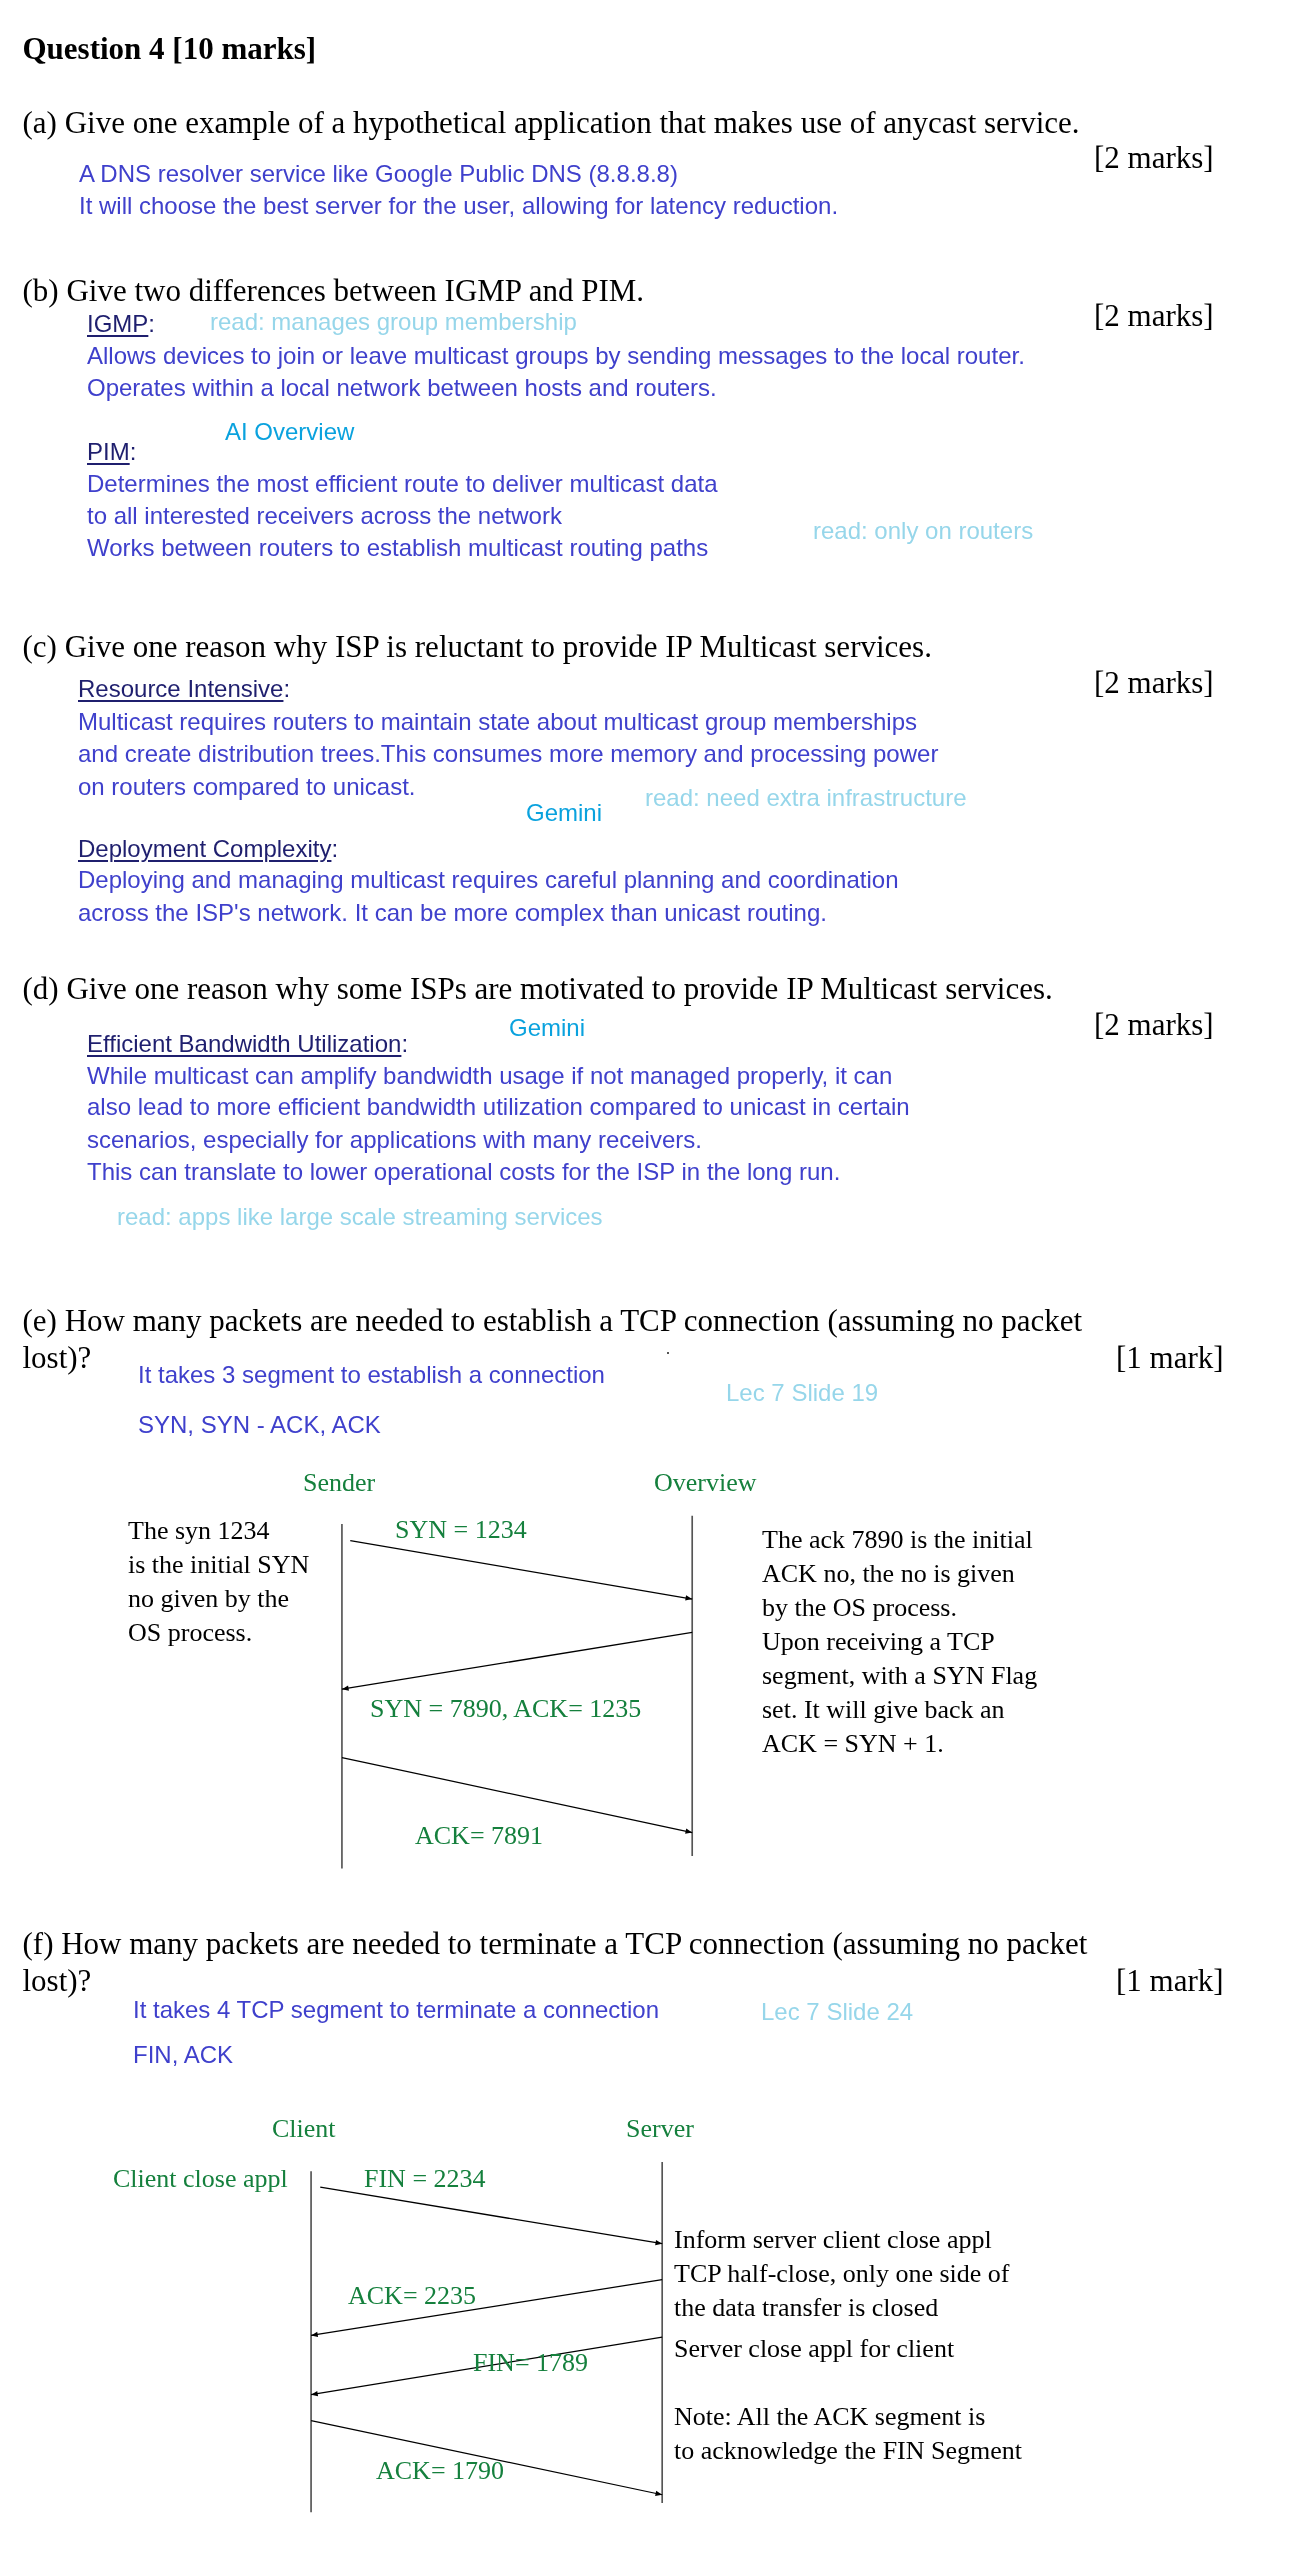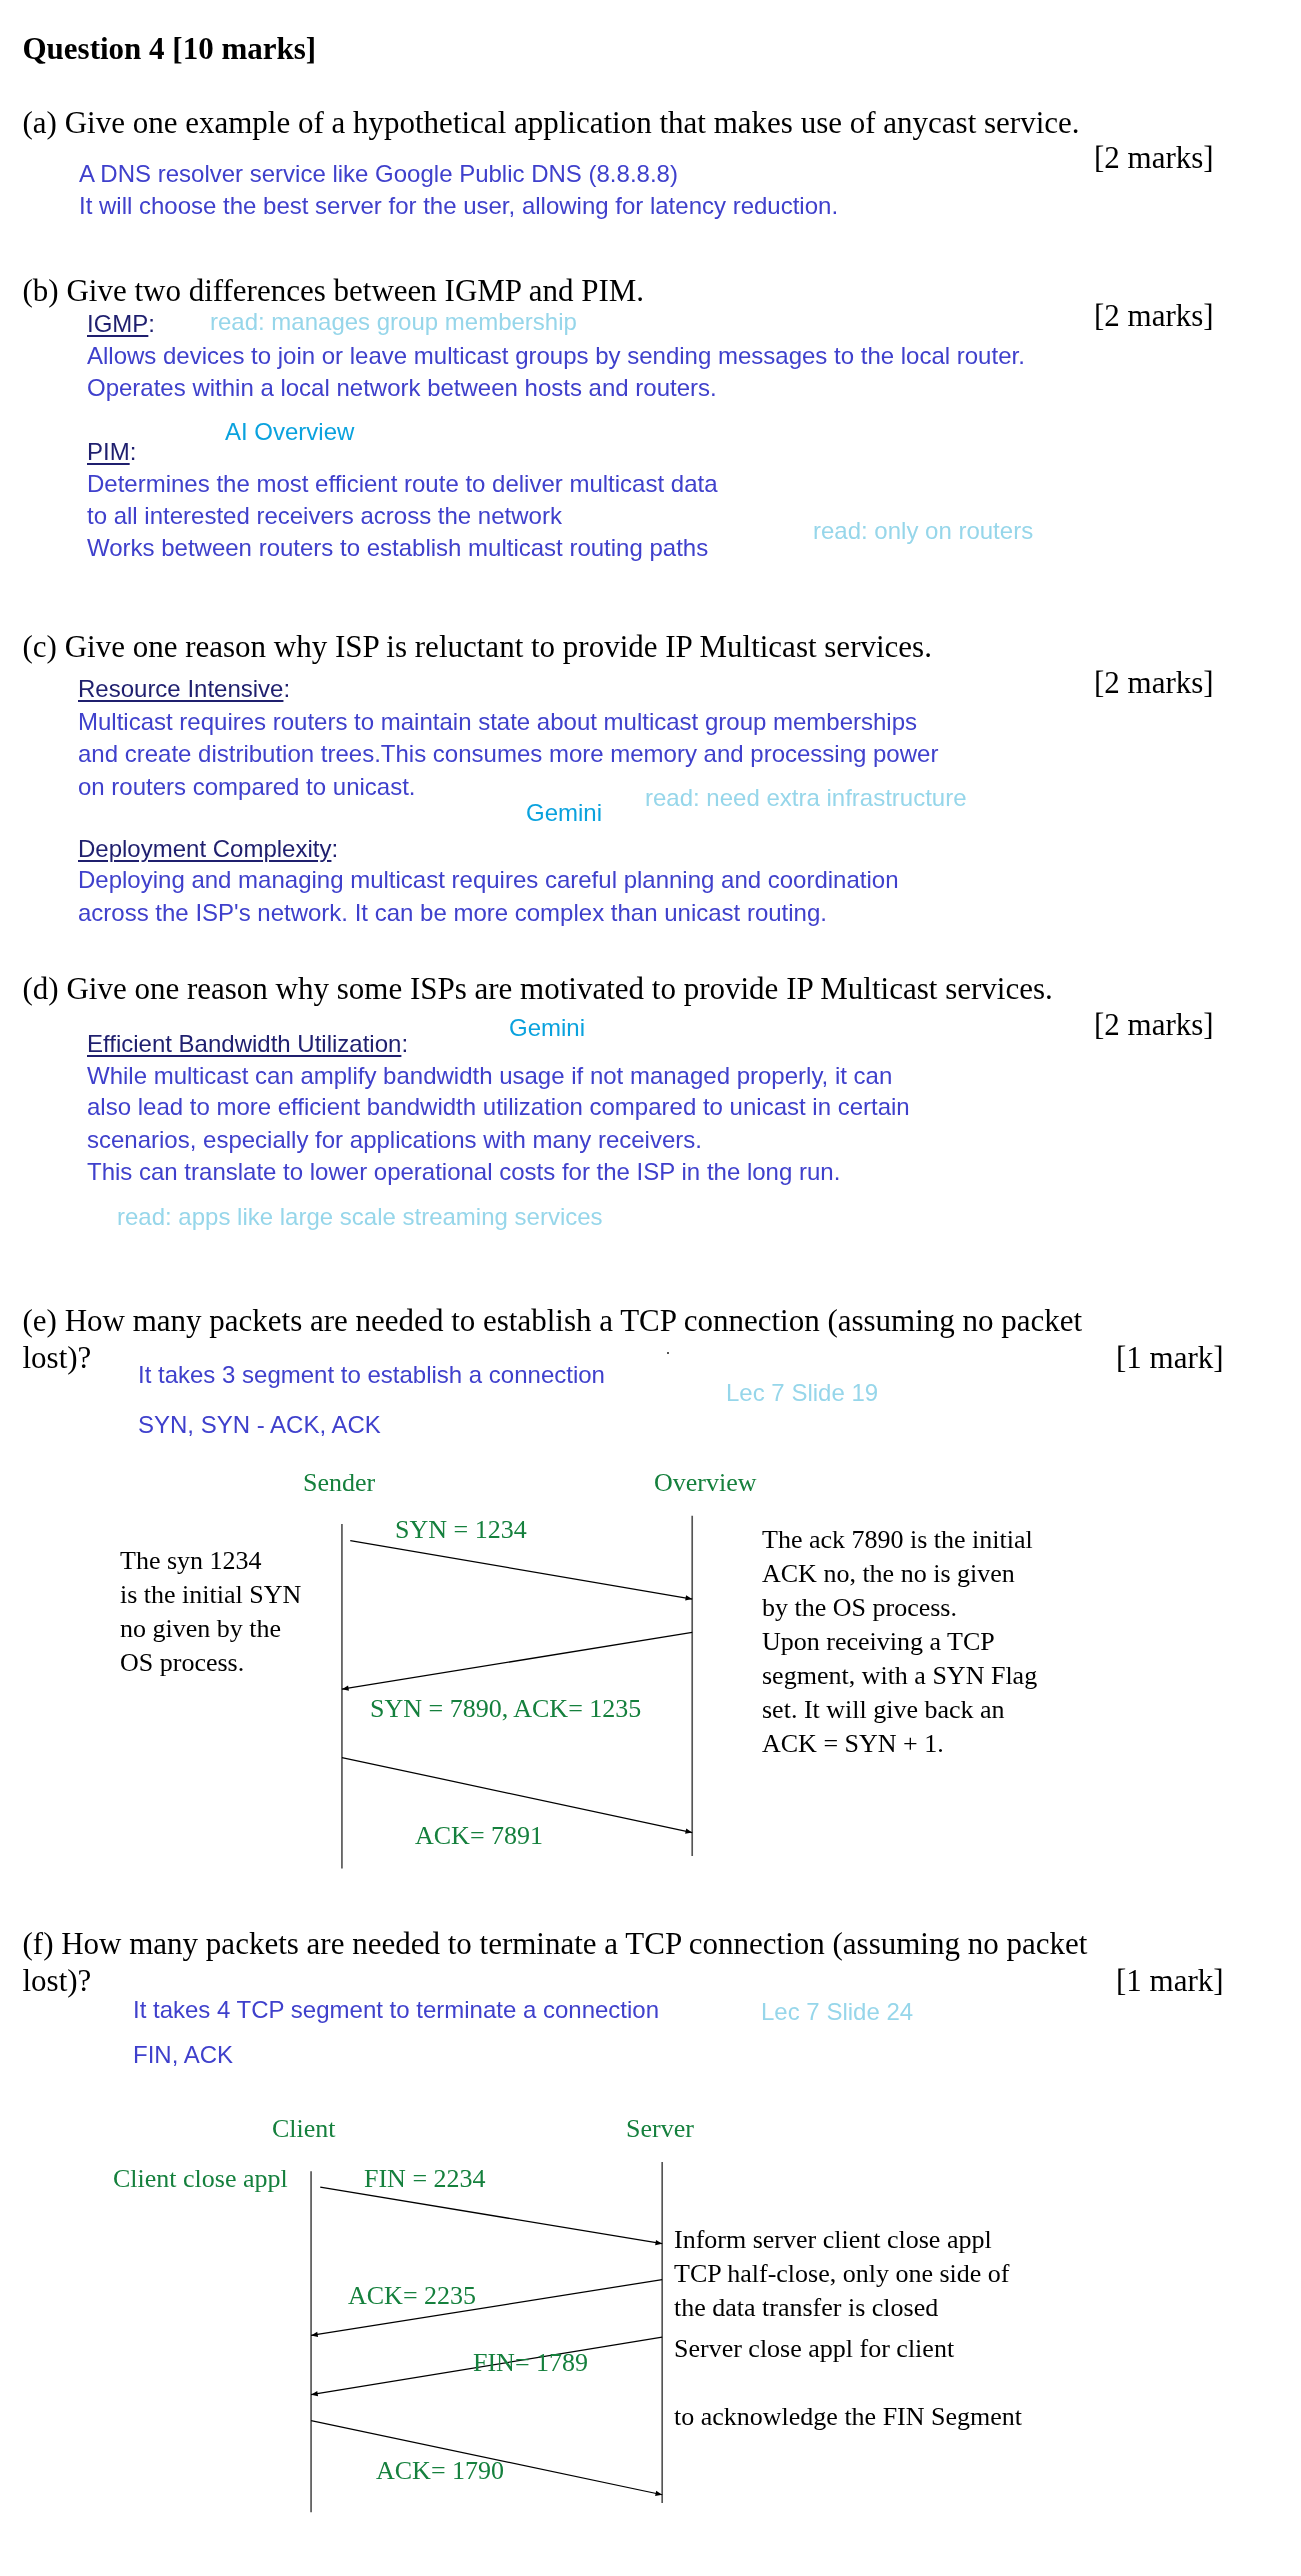--- a/index.html
+++ b/index.html
@@ -67,21 +67,21 @@
 <div class="abs serif q" style="left:22.5px; top:1305px;">(e) How many packets are needed to establish a TCP connection (assuming no packet</div>
 <div class="abs serif q" style="left:22.5px; top:1342px;">lost)?</div>
 <div class="abs serif marks" style="left:1116px; top:1342px;">[1 mark]</div>
 <div class="dot" style="left:667px; top:1352px;"></div>
 <div class="abs ans" style="left:138px; top:1363px;">It takes 3 segment to establish a connection</div>
 <div class="abs note" style="left:726px; top:1381px;">Lec 7 Slide 19</div>
 <div class="abs ans" style="left:138px; top:1413px;text-align:center;">SYN, SYN - ACK, ACK</div>
 
 <div class="abs dg" style="left:303px; top:1470px;">Sender</div>
 <div class="abs dg" style="left:654px; top:1470px;">Overview</div>
-<div class="abs dgnote" style="left:120px; top:1514px; width:209px;margin-top:30px;">
+<div class="abs dgnote" style="left:128px; top:1514px; width:209px;">
   <div>The syn 1234</div>
   <div>is the initial SYN</div>
   <div>no given by the</div>
   <div>OS process.</div>
 </div>
 <div class="abs dgnote" style="left:762px; top:1523px; width:350px;">
   <div>The ack 7890 is the initial</div>
   <div>ACK no, the no is given</div>
   <div>by the OS process.</div>
   <div>Upon receiving a TCP</div>
@@ -129,15 +129,16 @@
 <div class="abs dg" style="left:376px; top:2458px;">ACK= 1790</div>
 <div class="abs dgnote" style="left:674px; top:2223px; width:434px;">
   <div>Inform server client close appl</div>
   <div>TCP half-close, only one side of</div>
   <div>the data transfer is closed</div>
 </div>
 <div class="abs dgnote" style="left:674px; top:2332px; width:434px;">
   <div>Server close appl for client</div>
 </div>
 <div class="abs dgnote" style="left:674px; top:2400px; width:434px;">
+  <div>Note: All the ACK segment is</div>
   <div>to acknowledge the FIN Segment</div>
 </div>
 
 
 </body></html>

